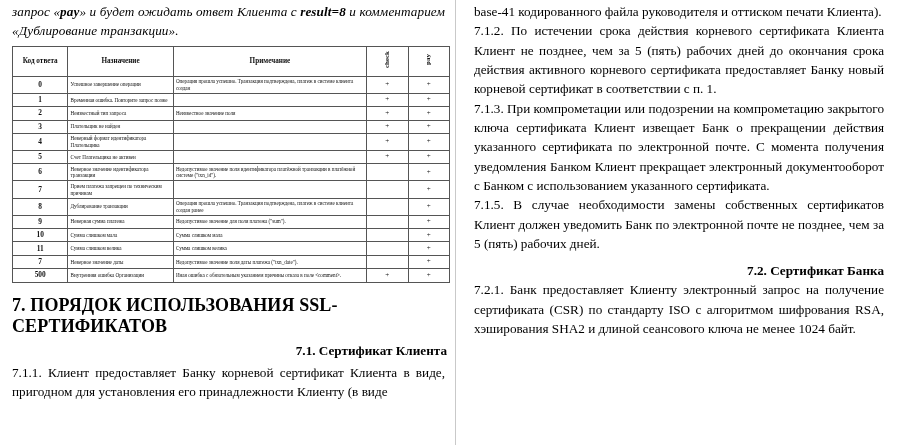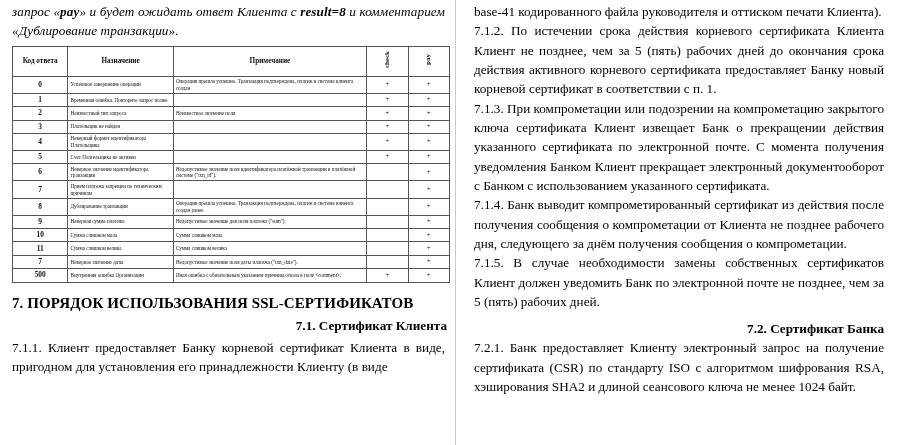--- a/index.html
+++ b/index.html
@@ -93,21 +93,21 @@
   }
   td.purpose, td.note { text-align: left; }
   td.mark {
     text-align: center;
     font-size: 7px;
     vertical-align: middle;
   }
 
   
   h2.sec {
-    font-size: 15px;
+    font-size: 18px;
     font-weight: bold;
     margin: 12px 0 5px 2px;
     letter-spacing: .1px;
   }
   h3.subsec {
     font-size: 13.2px;
     font-weight: bold;
     margin: 6px 0 4px 2px;
     text-align: right;
   }
@@ -258,19 +258,18 @@
     <p class="body">7.1.1. Клиент предоставляет Банку корневой сертификат Клиента в виде, пригодном для установления его принадлежности Клиенту (в виде</p>
 
   </div>
 
   <div class="col-divider"></div>
 
   <div class="col-right">
     <p class="body rtop">base-41 кодированного файла руководителя и оттиском печати Клиента).</p>
     <p class="body">7.1.2. По истечении срока действия корневого сертификата Клиента Клиент не позднее, чем за 5 (пять) рабочих дней до окончания срока действия активного корневого сертификата предоставляет Банку новый корневой сертификат в соответствии с п. 1.</p>
     <p class="body">7.1.3. При компрометации или подозрении на компрометацию закрытого ключа сертификата Клиент извещает Банк  о прекращении действия указанного сертификата по электронной почте. С момента получения уведомления Банком Клиент прекращает электронный документооборот с Банком с использованием указанного сертификата.</p>
-    <p class="body">7.1.4. Банк выводит компрометированный сертификат из действия после получения сообщения о компрометации от Клиента не позднее рабочего дня, следующего за днём получения сообщения о компрометации.</p>
     <p class="body">7.1.5. В случае необходимости замены собственных сертификатов Клиент должен уведомить Банк по электронной почте не позднее, чем за 5 (пять) рабочих дней.</p>
     <h3 class="subsec">7.2. Сертификат Банка</h3>
     <p class="body">7.2.1. Банк предоставляет Клиенту электронный запрос на получение сертификата (CSR) по стандарту ISO с алгоритмом шифрования RSA, хэширования SHA2 и длиной сеансового ключа не менее 1024 байт.</p>
   </div>
 
 </div>
 
 </body></html>

